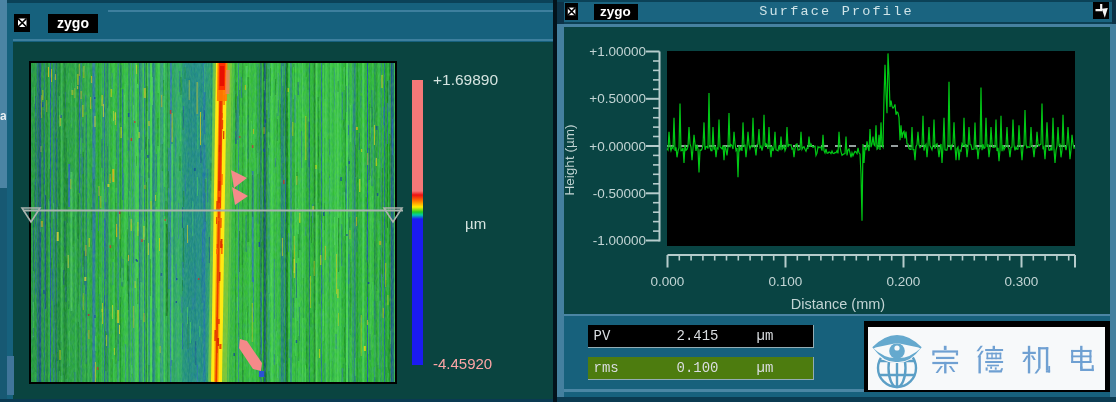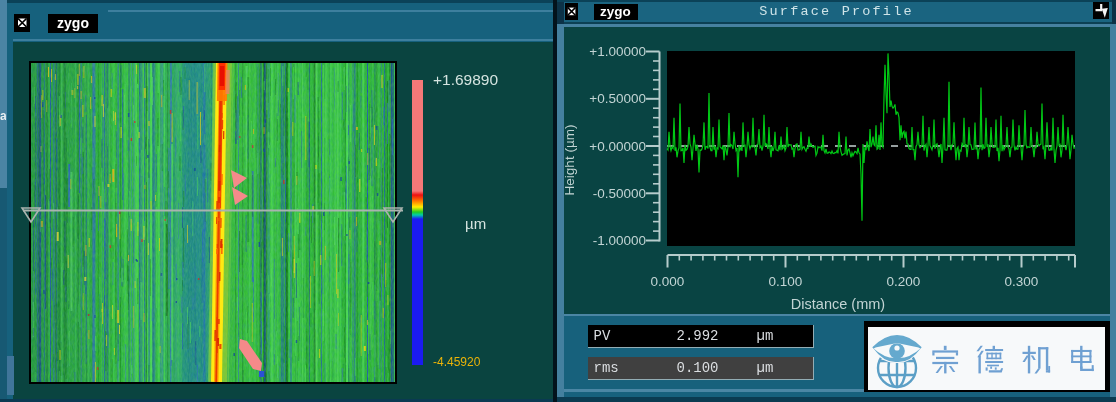--- a/index.html
+++ b/index.html
@@ -846,21 +846,21 @@
     <polygon points="366,8 384,8 375,22" fill="none" stroke="#aab3af" stroke-width="1.6"></polygon>
   </svg>
 
   <div class="abs" style="left:411.5px;top:80px;width:11.5px;height:285px;
     background:linear-gradient(to bottom,
       #f57878 0px,#f57878 111px,
       #ee1111 115px,#ff7700 121px,#ffee00 127px,#22cc22 132px,#00ccaa 135px,
       #1b1bf0 139px,#1b1bf0 285px);"></div>
   <div class="abs" style="left:433px;top:71px;color:#d5e4e0;font-size:15.5px;">+1.69890</div>
   <div class="abs" style="left:465px;top:214.5px;color:#d5e4e0;font-size:15px;">µm</div>
-  <div class="abs" style="left:433px;top:355px;color:#eab308;font-size:12px;">-4.45920</div>
+  <div class="abs" style="left:433px;top:355px;color:#fca5a5;font-size:15px;">-4.45920</div>
 </div>
 
 <div class="abs" style="left:553px;top:0;width:3.5px;height:402px;background:#03131c;"></div>
 
 <div class="abs" style="left:556.5px;top:0;width:559.5px;height:402px;background:#17617d;">
 
   <div class="abs" style="left:0;top:0;width:560px;height:2px;background:#0b4258;"></div>
 
   <div class="abs" style="left:0;top:2px;width:560px;height:20px;background:#1a6480;"></div>
   <div class="abs" style="left:0;top:22px;width:560px;height:2px;background:#0c4054;"></div>
@@ -983,24 +983,24 @@
   <div class="abs" style="left:7.5px;top:314px;width:546px;height:78px;background:#17617c;
        border-top:2px solid #4b86a4;border-bottom:3px solid #4b86a4;box-sizing:border-box;"></div>
 
   <div class="abs" style="left:31px;top:325px;width:225px;height:22px;background:#000;
        border-bottom:1.5px solid #93adb4;border-right:1px solid #93adb4;
        font-family:'Liberation Mono',monospace;font-size:14px;color:#dadde0;line-height:22px;">
     <span style="position:absolute;left:6px;">PV</span>
     <span style="position:absolute;left:131px;width:0;">
         <span style="position:absolute;right:-0px;display:inline-block;"></span>
       </span>
-    <span style="position:absolute;right:94px;">2.992</span>
+    <span style="position:absolute;right:94px;">2.415</span>
     <span style="position:absolute;left:169px;">µm</span>
   </div>
-  <div class="abs" style="left:31px;top:356.5px;width:225px;height:22px;background:#404040;
+  <div class="abs" style="left:31px;top:356.5px;width:225px;height:22px;background:#4d7c0f;
        border-bottom:1.5px solid #93adb4;border-right:1px solid #93adb4;
        font-family:'Liberation Mono',monospace;font-size:14px;color:#dadde0;line-height:22px;">
     <span style="position:absolute;left:6px;">rms</span>
     <span style="position:absolute;right:94px;">0.100</span>
     <span style="position:absolute;left:169px;">µm</span>
   </div>
 
   <div class="abs" style="left:307.5px;top:321px;width:246px;height:71px;background:#000;"></div>
   <div class="abs" style="left:311.5px;top:327px;width:237px;height:63px;background:#f7f9fa;">
     <svg class="abs" style="left:3px;top:3px;" width="55" height="60" viewBox="0 0 55 60">

